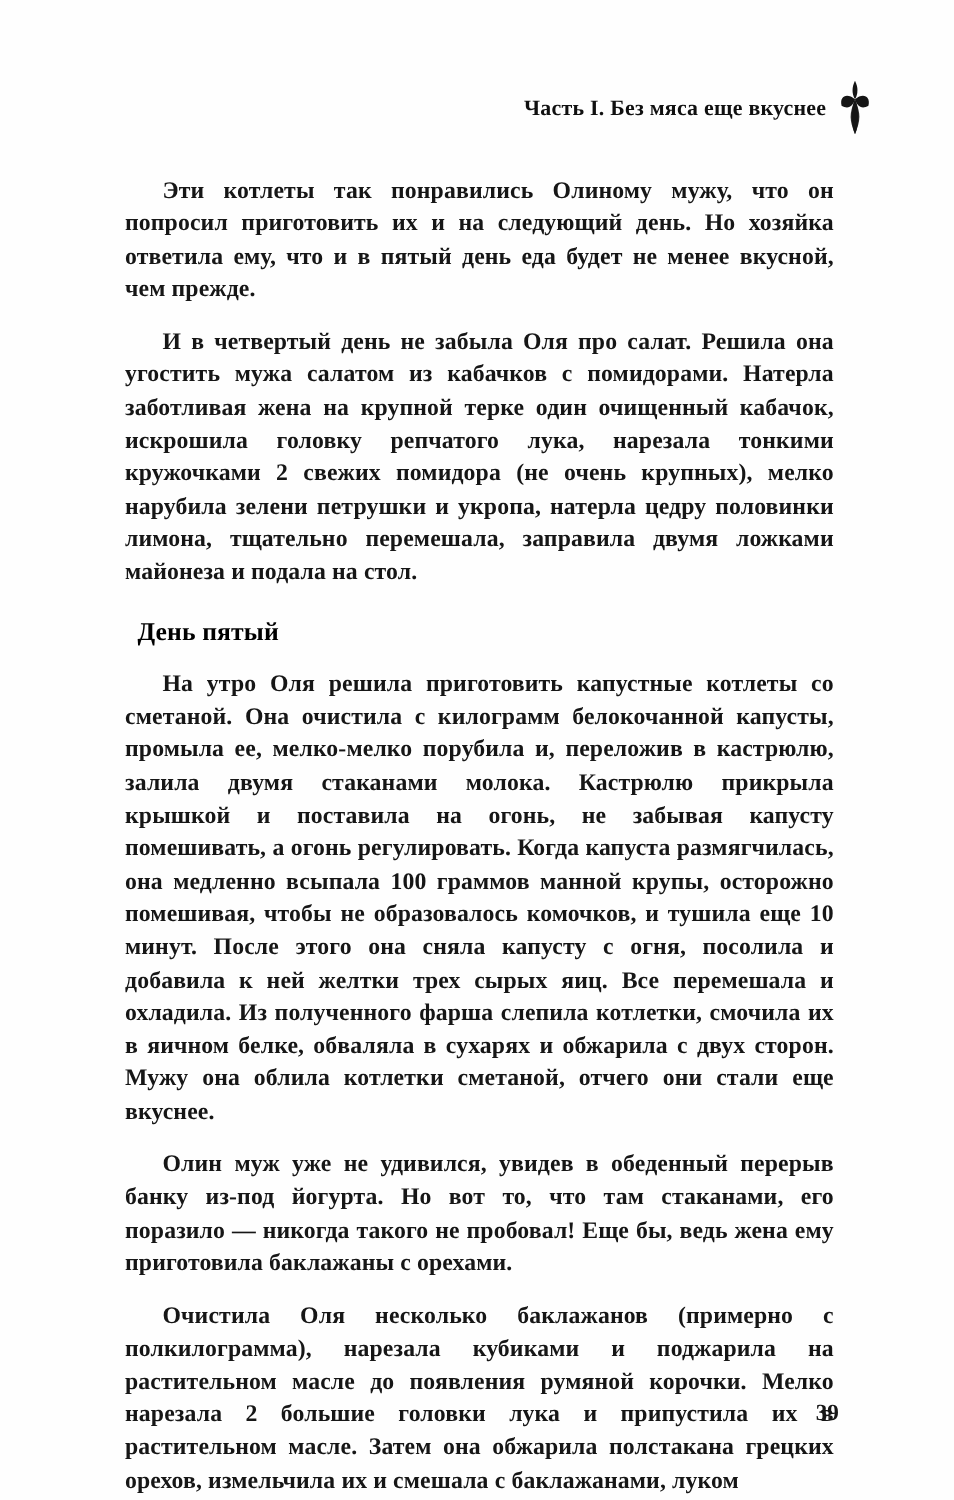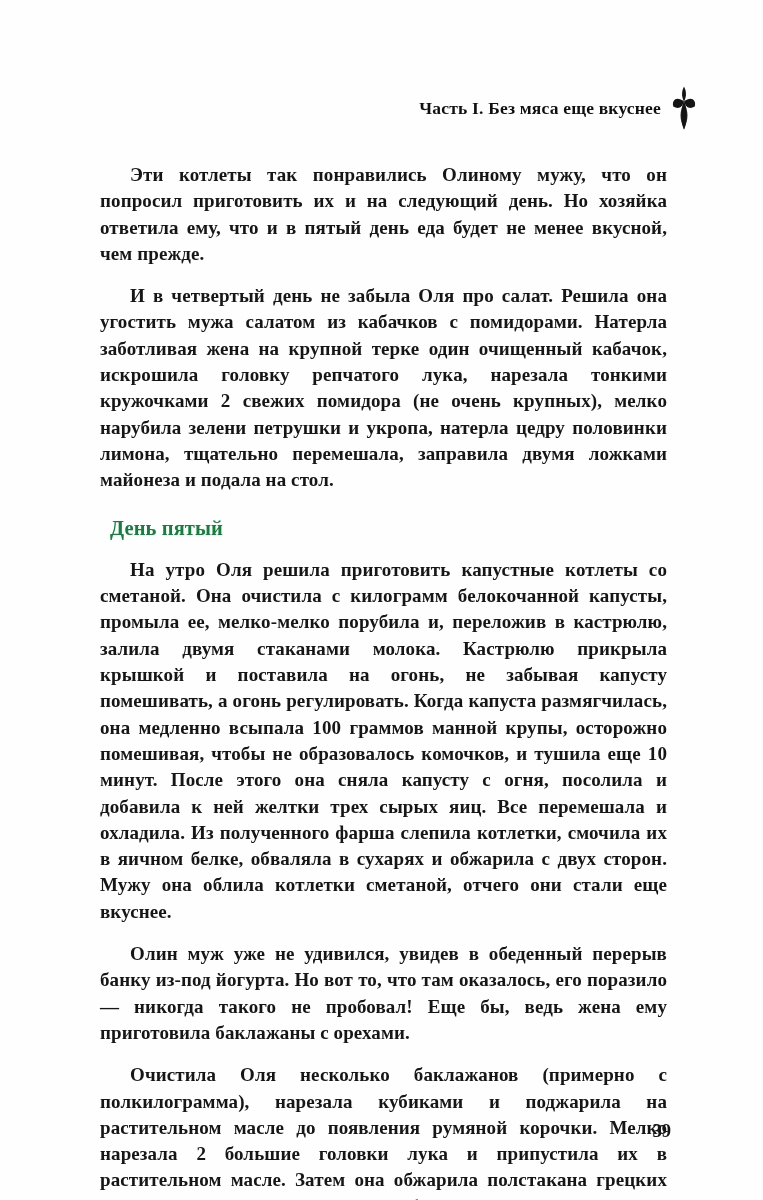--- a/index.html
+++ b/index.html
@@ -9,21 +9,21 @@
   }
   .page {
     position: relative;
     width: 763px;
     height: 1200px;
     box-sizing: border-box;
     background: #fefefe;
     font-family: "Liberation Serif", "DejaVu Serif", serif;
     font-weight: 700;
     color: #161616;
-    padding: 84px 80px 0 84px;
+    padding: 62px 80px 0 84px;
     overflow: hidden;
   }
   .page-header {
     display: flex;
     justify-content: flex-end;
     align-items: center;
     gap: 8px;
     margin-right: -16px;
     margin-bottom: 30px;
     min-height: 48px;
@@ -52,21 +52,21 @@
   }
   .body-text p {
     margin: 16px;
     text-indent: 30px;
   }
   .section-heading {
     font-size: 20.5px;
     margin: 21px 0 7px 0;
     padding-left: 26px;
     text-align: left;
-    color: #15803d;
+    color: #000000;
   }
   .page-number {
     position: absolute;
     right: 92px;
     bottom: 58px;
     font-size: 18.5px;
     color: #161616;
   }
 </style>
 </head>
@@ -89,19 +89,19 @@
     </span>
   </div>
 
   <div class="body-text">
     <p>Эти котлеты так понравились Олиному мужу, что он попросил приготовить их и на следующий день. Но хозяйка ответила ему, что и в пятый день еда будет не менее вкусной, чем прежде.</p>
     <p>И в четвертый день не забыла Оля про салат. Решила она угостить мужа салатом из кабачков с помидорами. Натерла заботливая жена на крупной терке один очищенный кабачок, искрошила головку репчатого лука, нарезала тонкими кружочками 2 свежих помидора (не очень крупных), мелко нарубила зелени петрушки и укропа, натерла цедру половинки лимона, тщательно перемешала, заправила двумя ложками майонеза и подала на стол.</p>
 
     <h2 class="section-heading">День пятый</h2>
 
     <p>На утро Оля решила приготовить капустные котлеты со сметаной. Она очистила с килограмм белокочанной капусты, промыла ее, мелко-мелко порубила и, переложив в кастрюлю, залила двумя стаканами молока. Кастрюлю прикрыла крышкой и поставила на огонь, не забывая капусту помешивать,  а огонь регулировать. Когда капуста размягчилась, она медленно всыпала 100 граммов манной крупы, осторожно помешивая, чтобы не образовалось комочков, и тушила еще 10 минут. После этого она сняла капусту с огня, посолила и добавила к ней желтки трех сырых яиц. Все перемешала и охладила. Из полученного фарша слепила котлетки, смочила их в яичном белке, обваляла в сухарях и обжарила с двух сторон. Мужу она облила котлетки сметаной, отчего они стали еще вкуснее.</p>
-    <p>Олин муж уже не удивился, увидев в обеденный перерыв банку из-под йогурта. Но вот то, что там оказалось, его поразило — никогда такого не пробовал! Еще бы, ведь жена ему приготовила баклажаны с орехами.</p>
+    <p>Олин муж уже не удивился, увидев в обеденный перерыв банку из-под йогурта. Но вот то, что там стаканами, его поразило — никогда такого не пробовал! Еще бы, ведь жена ему приготовила баклажаны с орехами.</p>
     <p>Очистила Оля несколько баклажанов (примерно с полкилограмма), нарезала кубиками и поджарила на растительном масле до появления румяной корочки. Мелко нарезала 2 большие головки лука и припустила их в растительном масле. Затем она обжарила полстакана грецких орехов, измельчила их и смешала с баклажанами, луком</p>
   </div>
 
   <span class="page-number">39</span>
 
 </div>
 
 </body></html>

